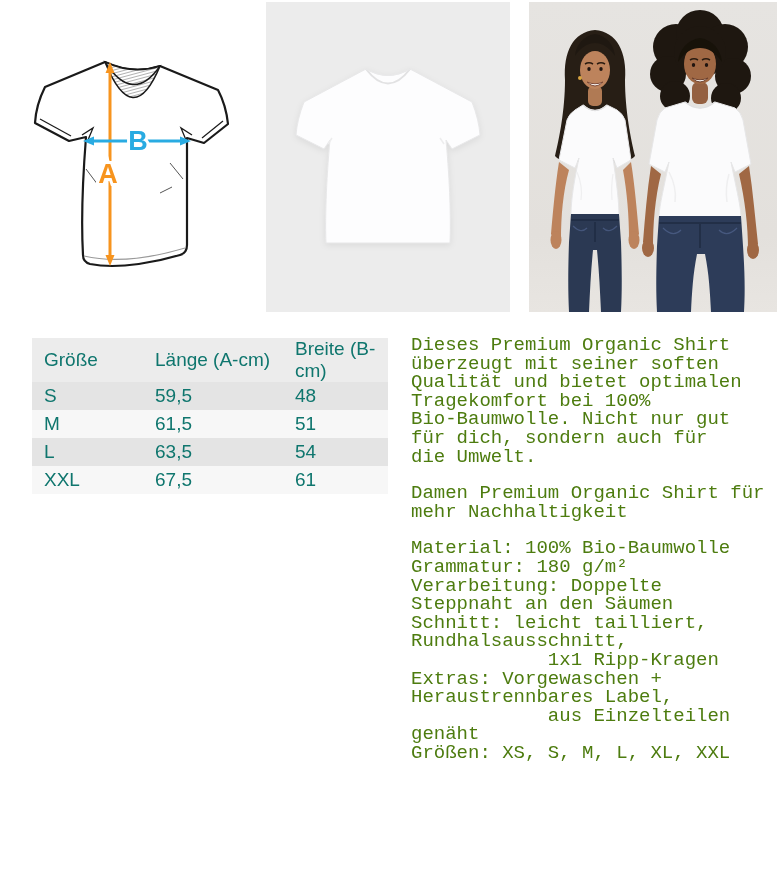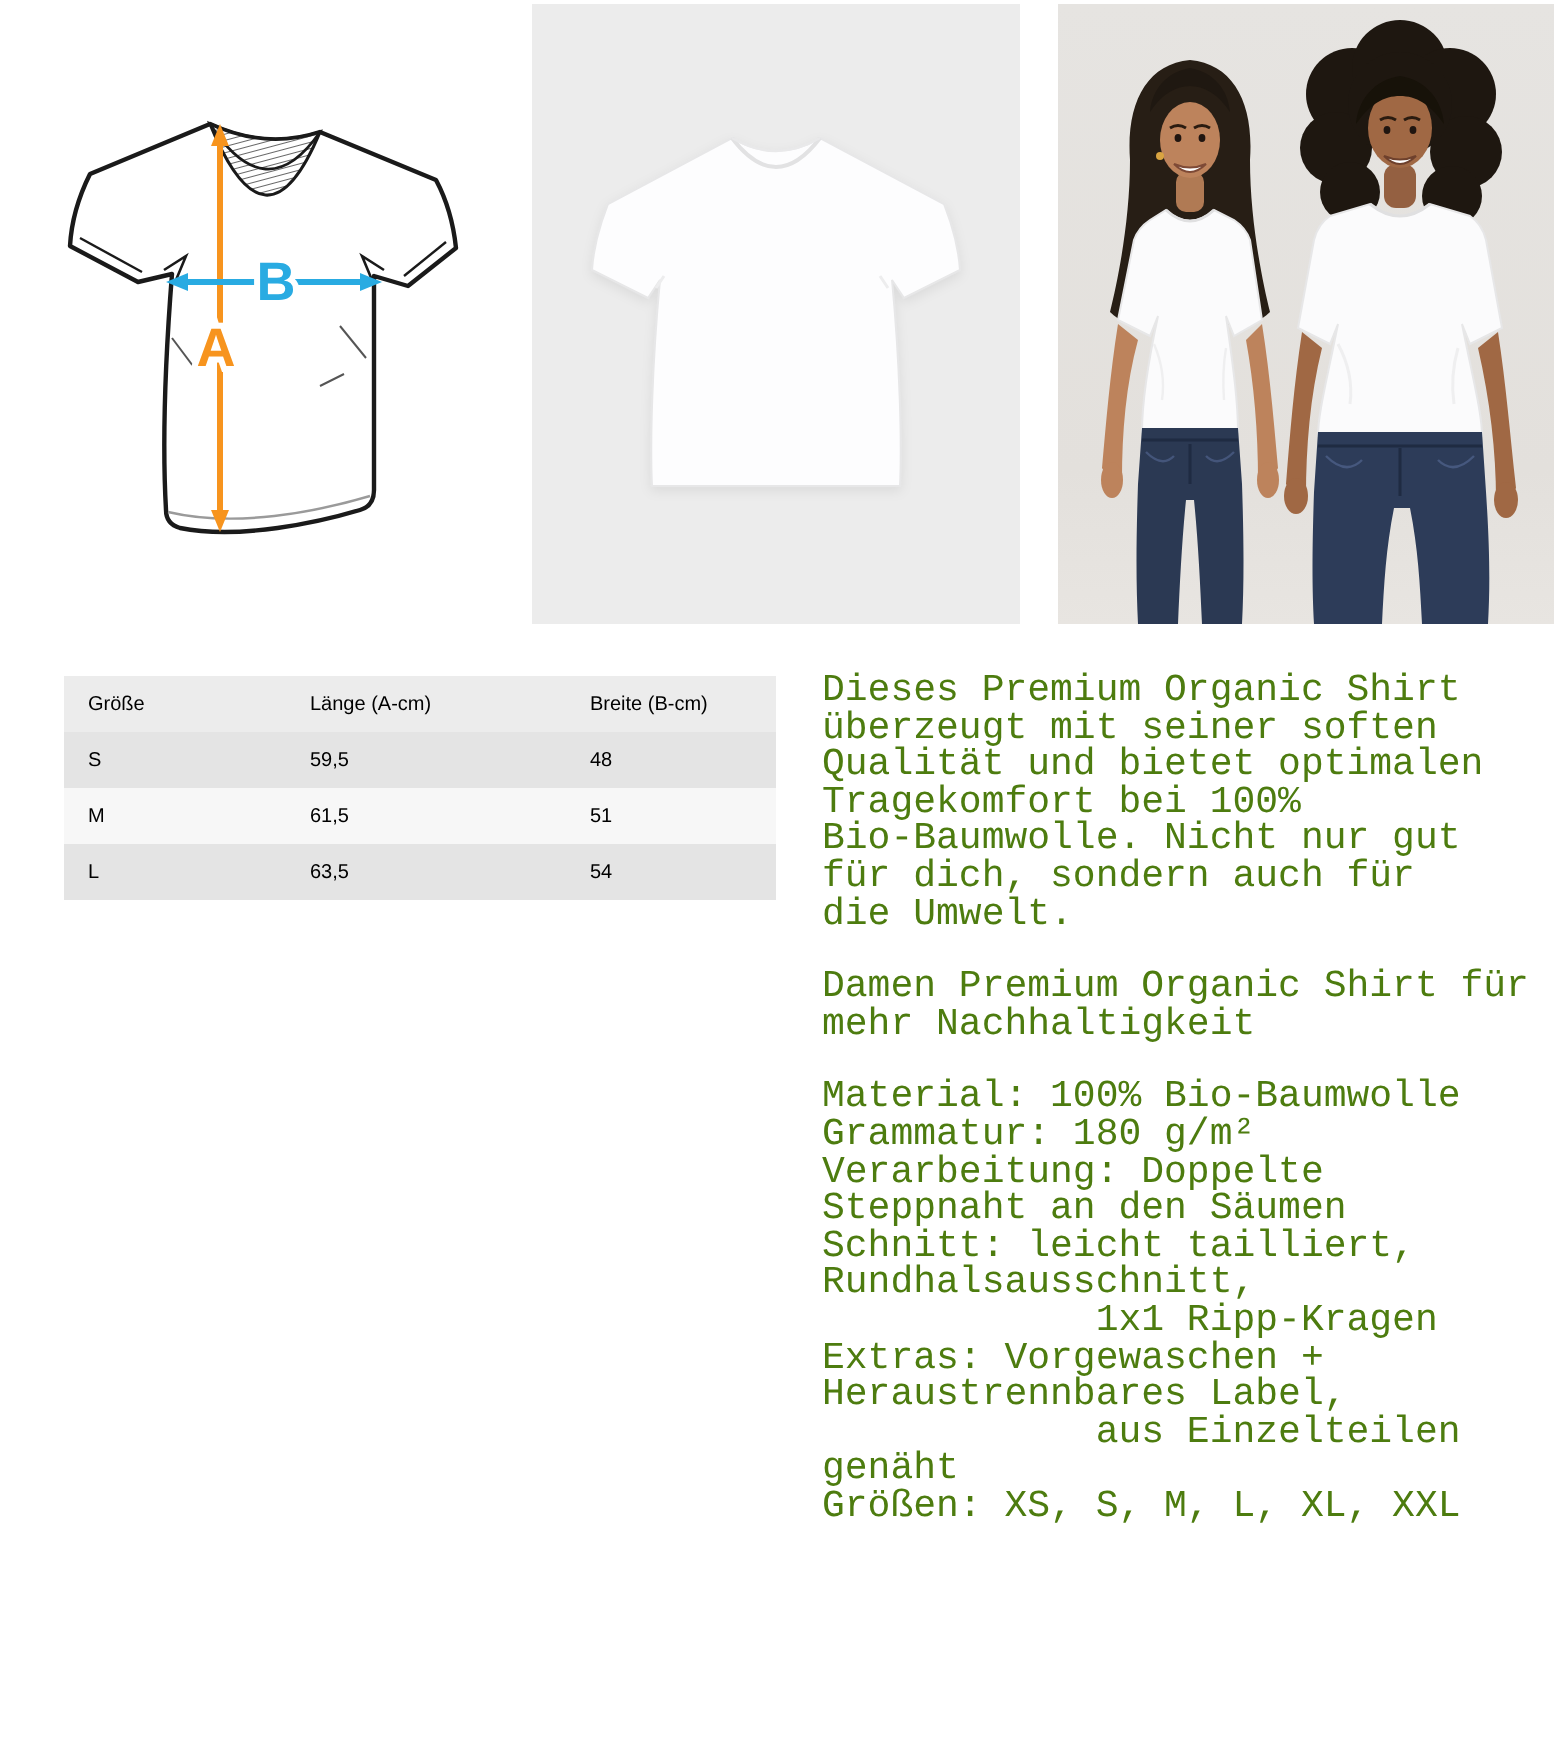--- a/index.html
+++ b/index.html
@@ -9,21 +9,21 @@
   }
   .img-block{position:absolute;overflow:hidden;}
   #diagram{left:20px;top:45px;width:230px;height:240px;background:#fff;}
   #flat-photo{left:266px;top:2px;width:244px;height:310px;background:#ececec;}
   #models-photo{left:529px;top:2px;width:248px;height:310px;}
   svg{display:block;}
 
   
   .size-table{
     position:absolute;left:32px;top:338px;width:356px;border-collapse:collapse;
-    table-layout:fixed;font-size:10px;color:#000000;
+    table-layout:fixed;font-size:19px;color:#0f766e;
   }
   .size-table col.c1{width:111px;}
   .size-table col.c2{width:140px;}
   .size-table col.c3{width:105px;}
   .size-table th,.size-table td{
     height:28px;padding:0 0 0 12px;text-align:left;font-weight:normal;vertical-align:middle;
   }
   .size-table thead tr{background:#ececec;}
   .size-table tbody tr:nth-child(odd){background:#e4e4e4;}
   .size-table tbody tr:nth-child(even){background:#f7f7f7;}
@@ -206,20 +206,25 @@
       <tr>
         <td>M</td>
         <td>61,5</td>
         <td>51</td>
       </tr>
       <tr>
         <td>L</td>
         <td>63,5</td>
         <td>54</td>
       </tr>
+      <tr>
+        <td>XXL</td>
+        <td>67,5</td>
+        <td>61</td>
+      </tr>
     </tbody>
   </table>
 
 
   <div class="description">
     <p>Dieses Premium Organic Shirt überzeugt mit seiner soften
 Qualität und bietet optimalen Tragekomfort bei 100%
 Bio-Baumwolle. Nicht nur gut für dich, sondern auch für
 die Umwelt.</p>
     <p>Damen Premium Organic Shirt für mehr Nachhaltigkeit</p>

